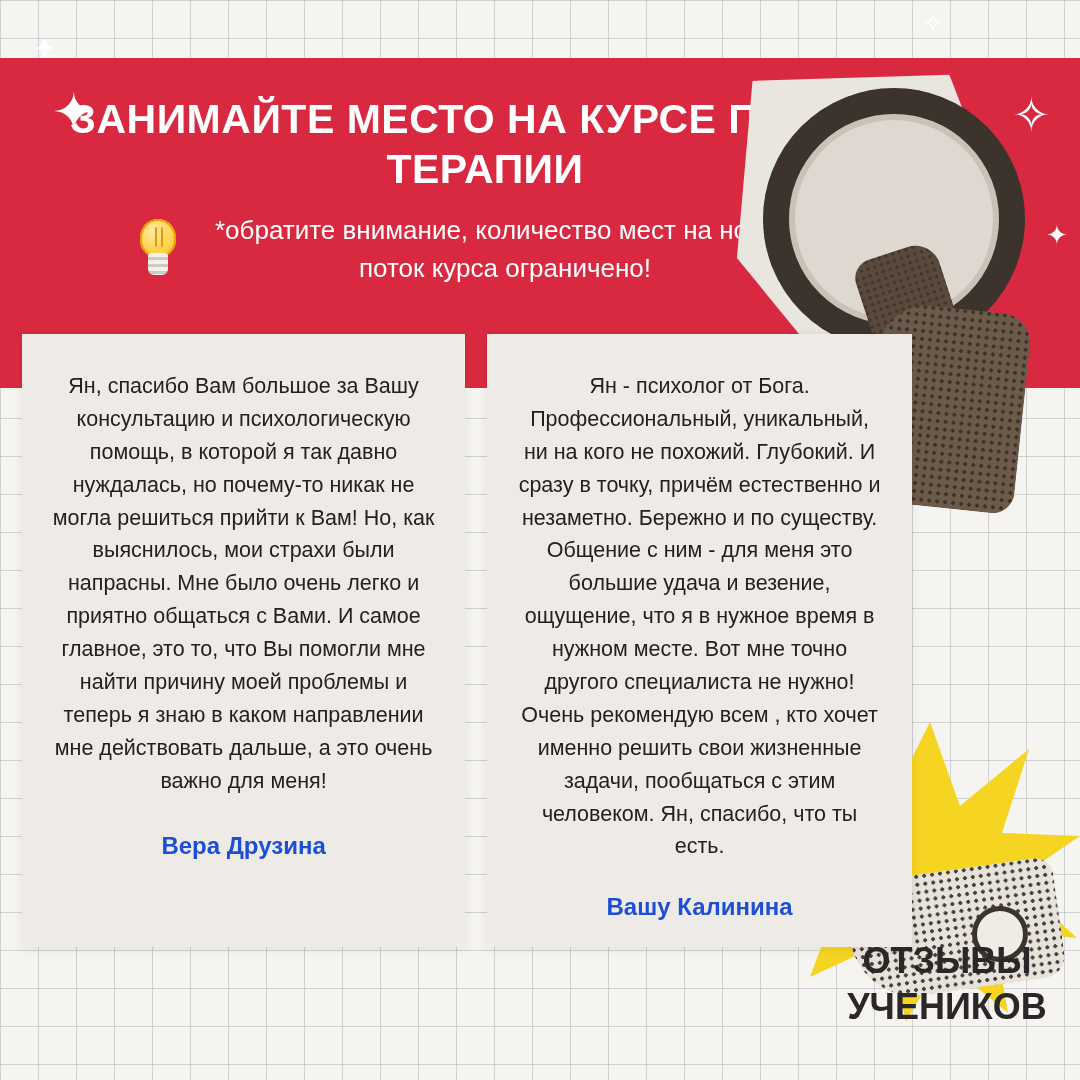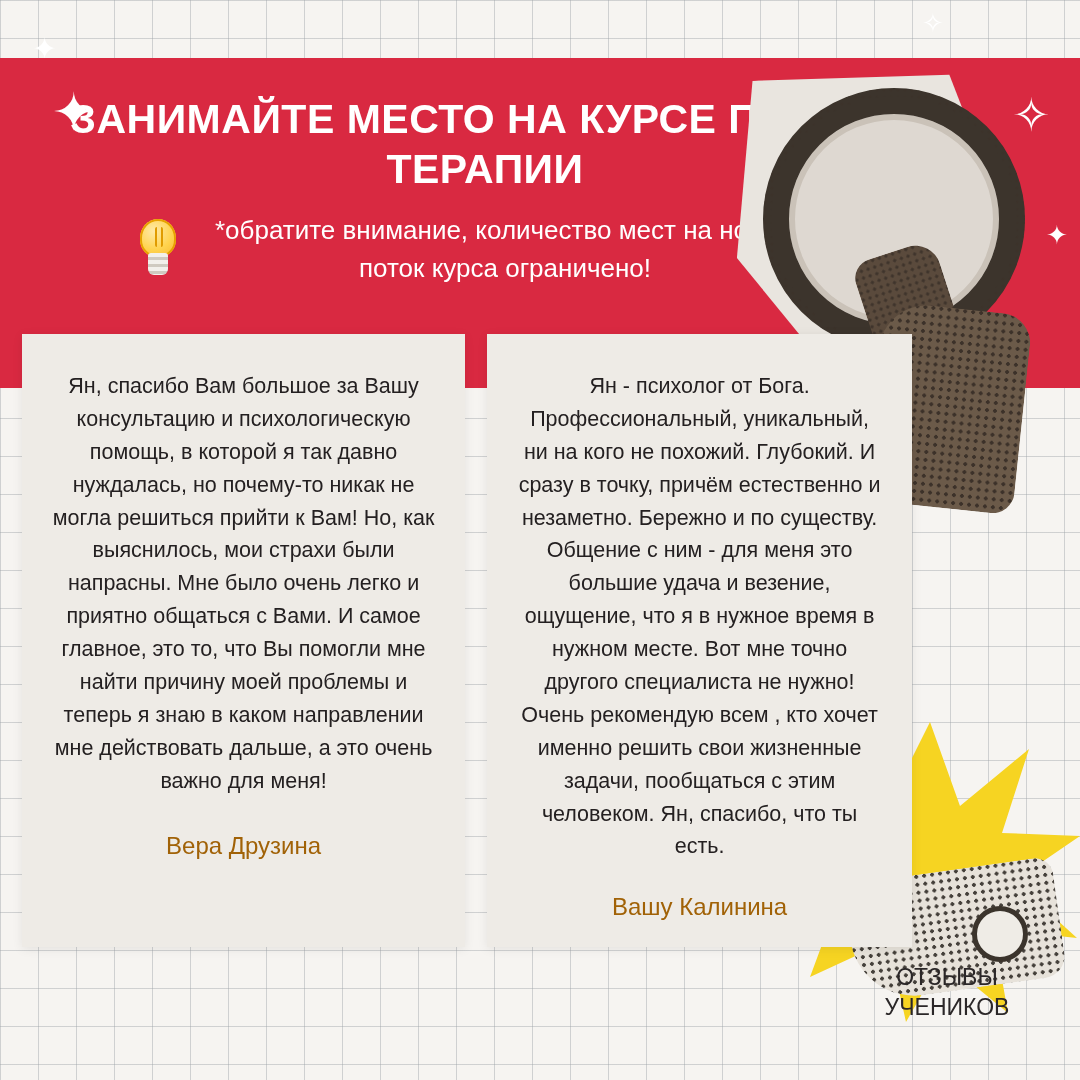--- a/index.html
+++ b/index.html
@@ -237,39 +237,40 @@
   .card-text {
     color: #242021;
     font-size: 21.5px;
     line-height: 1.53;
     text-align: center;
     white-space: pre-line;
     margin: 0;
   }
   .card-author {
     margin-top: 30px;
-    color: #a16207;
+    color: #1d4ed8;
     font-size: 24px;
-    font-weight: normal;
+    font-weight: bold;
     text-align: center;
   }
   .card-1 .card-author { margin-top: 34px; }
 
   
   .reviews-label {
     position: absolute;
     right: 18px;
-    bottom: 58px;
+    bottom: 50px;
     width: 230px;
     color: #2b2728;
-    font-size: 23px;
+    font-size: 36px;
     line-height: 1.28;
     text-align: center;
     z-index: 6;
     white-space: pre-line;
+    font-weight: bold;
   }
 </style>
 </head>
 <body>
 
 <div class="poster">
 
   <div class="sparkle" style="left:32px;top:34px;font-size:30px;">✦</div>
   <div class="sparkle" style="left:922px;top:10px;font-size:26px;">✧</div>
   <div class="sparkle" style="left:52px;top:86px;font-size:52px;z-index:5;">✦</div>

